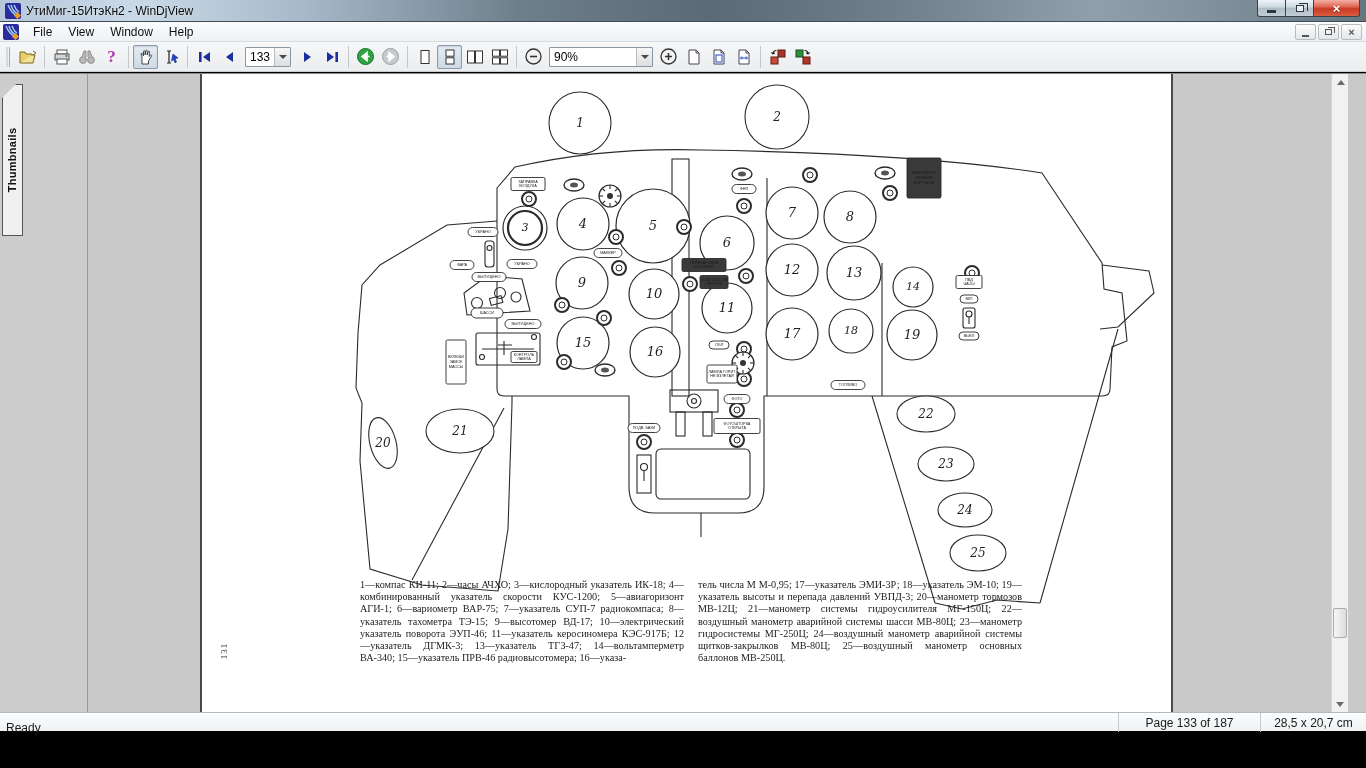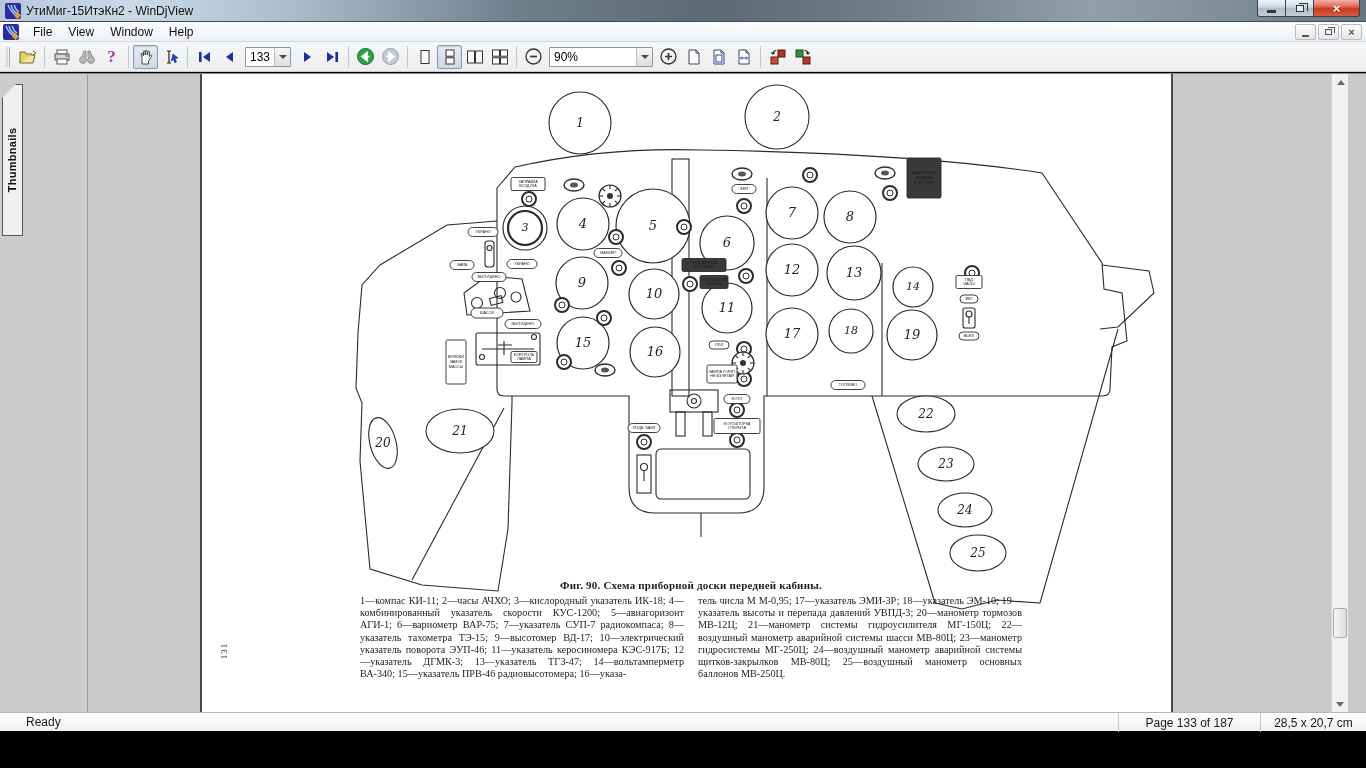--- a/index.html
+++ b/index.html
@@ -77,21 +77,21 @@
   .marginnum { position:absolute; left:14px; top:572px; font-family:"Liberation Serif", serif; font-size:9px; color:#333;
     transform:rotate(-90deg); letter-spacing:1px; }
   #diagram { position:absolute; left:150px; top:4px; overflow:visible; }
   #diagram path, #diagram line, #diagram rect.ln, #diagram circle.ln, #diagram ellipse.ln { fill:none; stroke:#2b2b2b; stroke-width:1.1; }
   .numtxt { font-family:"DejaVu Serif", serif; font-style:italic; fill:#222; }
   .lbltxt { font-family:"Liberation Sans", sans-serif; fill:#1a1a1a; }
 
   
   .statusbar { position:absolute; left:0; top:712px; width:1366px; height:19px;
     background:linear-gradient(#fcfdfe,#eef1f3); border-top:1px solid #b6b9bc; font-size:12px; color:#1a1a1a; }
-  .statusbar .ready { position:absolute; left:6px; top:2px;margin-left:20px; }
+  .statusbar .ready { position:absolute; left:6px; top:8px; }
   .spanel { position:absolute; top:0; height:19px; border-left:1px solid #c6c9cc; display:flex; align-items:center; justify-content:center; }
 
   
   .taskbar { position:absolute; left:0; top:771px; width:1364px; height:37px;
     background:
       radial-gradient(ellipse 300px 60px at 10% 10%, rgba(110,150,130,.25), transparent 70%),
       radial-gradient(ellipse 400px 70px at 60% 80%, rgba(70,110,120,.2), transparent 70%),
       radial-gradient(ellipse 500px 60px at 95% 20%, rgba(90,120,110,.22), transparent 70%),
       linear-gradient(180deg,#45514a,#2a332d 45%,#1b211d 90%);
     border-top:1px solid rgba(255,255,255,.18); }
@@ -553,21 +553,20 @@
               <text x="385" y="306" text-anchor="middle" dominant-baseline="middle" font-size="3.8" class="lbltxt" fill="#1a1a1a">ФОТО</text>
               <rect x="362" y="325.5" width="46" height="15" rx="1.5" fill="#fff" stroke="#2b2b2b" stroke-width="0.9"></rect>
               <text x="385" y="330.7" text-anchor="middle" dominant-baseline="middle" font-size="3.8" class="lbltxt" fill="#1a1a1a">ФОТОШТОРКА</text>
               <text x="385" y="335.3" text-anchor="middle" dominant-baseline="middle" font-size="3.8" class="lbltxt" fill="#1a1a1a">ОТКРЫТА</text>
               <rect x="276" y="330.5" width="32" height="9" rx="4.5" fill="#fff" stroke="#2b2b2b" stroke-width="0.9"></rect>
               <text x="292" y="335" text-anchor="middle" dominant-baseline="middle" font-size="3.8" class="lbltxt" fill="#1a1a1a">ПОДВ. БАКИ</text>
             </g>
         </svg>
 
         <div class="caption">
-          <div class="figtitle">Фиг. 90.  Схема  приборной  доски  передней  кабины.</div>
           <div class="capcols">
             <div class="capcol">1—компас КИ-11; 2—часы АЧХО; 3—кислородный указатель ИК-18; 4—комбинированный указатель скорости КУС-1200; 5—авиагоризонт АГИ-1; 6—вариометр ВАР-75; 7—указатель СУП-7 радиокомпаса; 8—указатель тахометра ТЭ-15; 9—высотомер ВД-17; 10—электрический указатель поворота ЭУП-46; 11—указатель керосиномера КЭС-917Б; 12—указатель ДГМК-3; 13—указатель ТГЗ-47; 14—вольтамперметр ВА-340; 15—указатель ПРВ-46 радиовысотомера; 16—указа-</div>
             <div class="capcol">тель числа М М-0,95; 17—указатель ЭМИ-3Р; 18—указатель ЭМ-10; 19—указатель высоты и перепада давлений УВПД-3; 20—манометр тормозов МВ-12Ц; 21—манометр системы гидроусилителя МГ-150Ц; 22—воздушный манометр аварийной системы шасси МВ-80Ц; 23—манометр гидросистемы МГ-250Ц; 24—воздушный манометр аварийной системы щитков-закрылков МВ-80Ц; 25—воздушный манометр основных баллонов МВ-250Ц.</div>
           </div>
         </div>
         <div class="marginnum">131</div>
       </div>
 
       <div class="vscroll">
         <div class="sbtn" style="top:0;">

